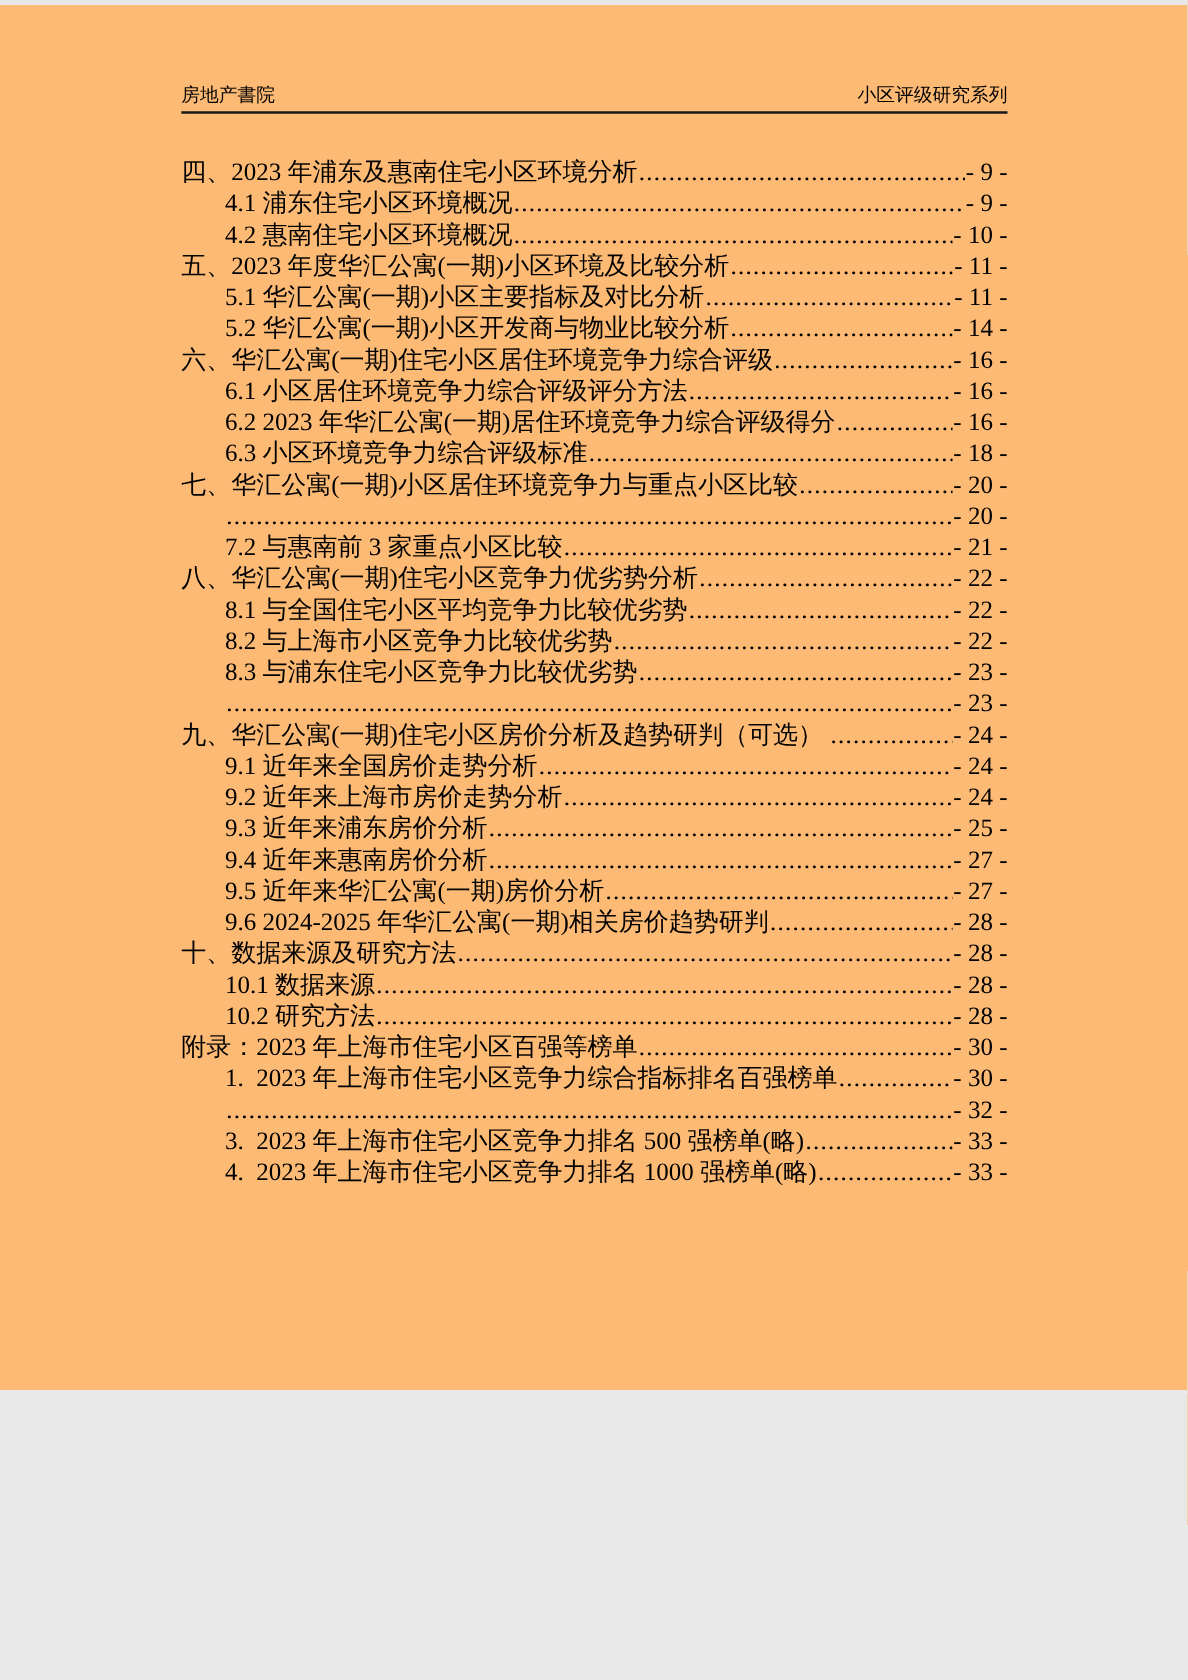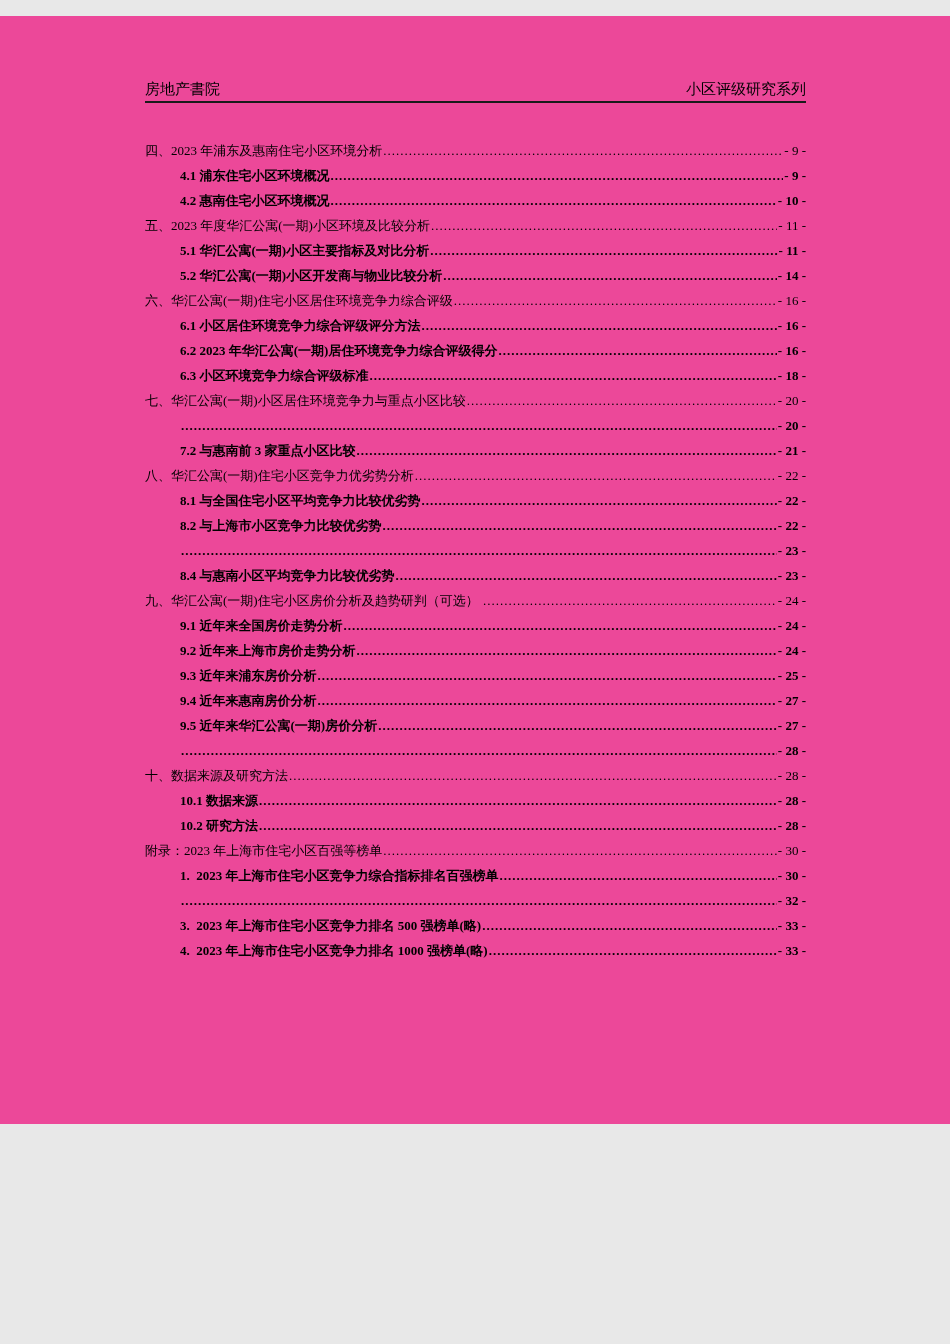--- a/index.html
+++ b/index.html
@@ -4,22 +4,22 @@
 <style>
   html, body {
     margin: 0;
     padding: 0;
     background: #e8e8e8;
   }
   .page {
     position: relative;
     width: 950px;
     height: 1108px;
-    margin: 16px auto;
-    background: #ec4899;
+    margin: 4px auto;
+    background: #fdba74;
     overflow: hidden;
     color: #000;
   }
   
   .header {
     position: absolute;
     top: 64px;
     left: 145px;
     right: 144px;
     display: flex;
@@ -32,30 +32,30 @@
     line-height: 18px;
     white-space: pre;
   }
   
   .toc {
     position: absolute;
     top: 122px;
     left: 145px;
     right: 144px;
     font-family: "Liberation Serif", "DejaVu Serif", serif;
-    font-size: 13px;
+    font-size: 20px;
   }
   .toc-row {
     display: flex;
     align-items: baseline;
     height: 25px;
     line-height: 25px;
     overflow: hidden;
   }
-  .toc-row.lvl2 { padding-left: 35px; font-weight: bold; }
+  .toc-row.lvl2 { padding-left: 35px; }
   .toc-label {
     white-space: pre;
     flex: none;
   }
   .toc-dots {
     flex: 1 1 auto;
     overflow: hidden;
     white-space: nowrap;
     letter-spacing: 1px;
     margin: 0 1px;
@@ -162,25 +162,25 @@
     <span class="toc-label">8.1 与全国住宅小区平均竞争力比较优劣势</span>
     <span class="toc-dots"></span>
     <span class="toc-page">- 22 -</span>
   </div>
       <div class="toc-row lvl2">
     <span class="toc-label">8.2 与上海市小区竞争力比较优劣势</span>
     <span class="toc-dots"></span>
     <span class="toc-page">- 22 -</span>
   </div>
       <div class="toc-row lvl2">
+    <span class="toc-label">8.3 与浦东住宅小区竞争力比较优劣势</span>
     <span class="toc-dots"></span>
     <span class="toc-page">- 23 -</span>
   </div>
       <div class="toc-row lvl2">
-    <span class="toc-label">8.4 与惠南小区平均竞争力比较优劣势</span>
     <span class="toc-dots"></span>
     <span class="toc-page">- 23 -</span>
   </div>
       <div class="toc-row lvl1">
     <span class="toc-label">九、华汇公寓(一期)住宅小区房价分析及趋势研判（可选） </span>
     <span class="toc-dots"></span>
     <span class="toc-page">- 24 -</span>
   </div>
       <div class="toc-row lvl2">
     <span class="toc-label">9.1 近年来全国房价走势分析</span>
@@ -201,20 +201,21 @@
     <span class="toc-label">9.4 近年来惠南房价分析</span>
     <span class="toc-dots"></span>
     <span class="toc-page">- 27 -</span>
   </div>
       <div class="toc-row lvl2">
     <span class="toc-label">9.5 近年来华汇公寓(一期)房价分析</span>
     <span class="toc-dots"></span>
     <span class="toc-page">- 27 -</span>
   </div>
       <div class="toc-row lvl2">
+    <span class="toc-label">9.6 2024-2025 年华汇公寓(一期)相关房价趋势研判</span>
     <span class="toc-dots"></span>
     <span class="toc-page">- 28 -</span>
   </div>
       <div class="toc-row lvl1">
     <span class="toc-label">十、数据来源及研究方法</span>
     <span class="toc-dots"></span>
     <span class="toc-page">- 28 -</span>
   </div>
       <div class="toc-row lvl2">
     <span class="toc-label">10.1 数据来源</span>

